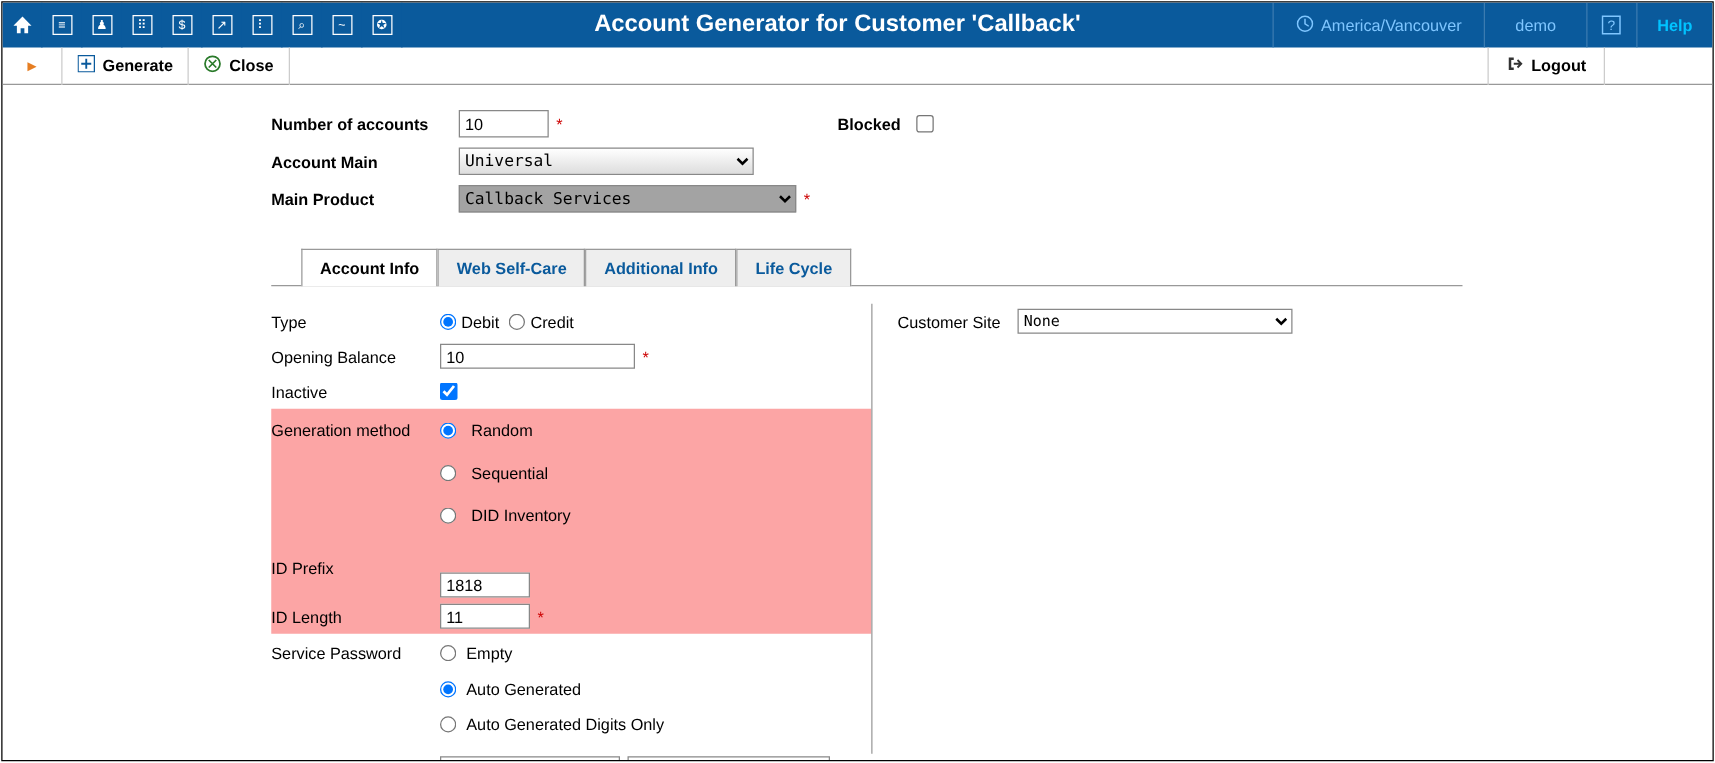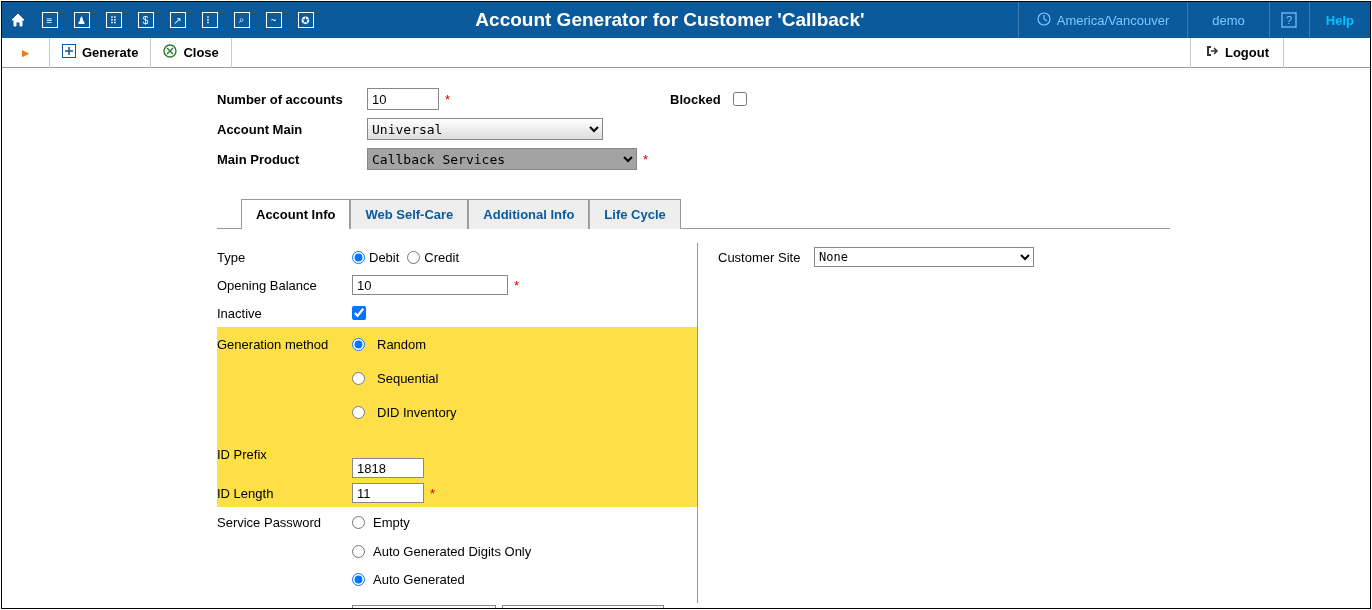--- a/index.html
+++ b/index.html
@@ -45,21 +45,21 @@
 .tab + .tab { border-left: 1px solid #a3a3a3; }
 .tabline { border-bottom: 1px solid #999; margin-left: 215px; margin-right: 200px; }
 
 
 .tabcontent { display: flex; margin-left: 215px; margin-top: 14px; }
 .leftcol { width: 480px; }
 .rightcol { border-left: 1px solid #999; padding-left: 20px; height: 360px; }
 .frow { display: flex; align-items: center; min-height: 28px; padding: 1px 0; }
 .frow .flbl { width: 135px; font-size: 13px; }
 .frow input[type=text] { border: 1px solid #888; height: 20px; padding: 1px 4px; font-size: 13px; }
-.shaded { background: #fde047; }
+.shaded { background: #fca5a5; }
 .radio-opt { display: flex; align-items: center; height: 34px; padding-left: 135px; gap: 12px; }
 .radio-opt input[type=radio] { margin: 0; }
 .radio-opt .rl { font-size: 13px; }
 .inline-radios { display: flex; align-items: center; gap: 8px; }
 .inline-radios label { display: flex; align-items: center; gap: 4px; font-size: 13px; }
 select.plain { border: 1px solid #888; height: 20px; font-family: monospace, Arial; font-size: 12px; background: #fff; }
 input[type=checkbox] { width: 14px; height: 14px; }
 
 .icon-sq { width:16px; height:16px; border:1px solid #fff; display:flex; align-items:center; justify-content:center; font-size:10px; }
 </style>
@@ -237,26 +237,26 @@
         </div>
 
         <div class="frow" style="height:30px;">
           <span class="flbl">Service Password</span>
           <span style="display:flex;align-items:center;gap:8px;">
             <input type="radio" name="pw" style="">
             <span>Empty</span>
           </span>
         </div>
         <div class="frow" style="padding-left:135px;height:28px;gap:8px;">
+          <input type="radio" name="pw" checked="" style="">
+          <span>Auto Generated</span>
+        </div>
+        <div class="frow" style="padding-left:135px;height:28px;gap:8px;">
           <input type="radio" name="pw" style="">
           <span>Auto Generated Digits Only</span>
-        </div>
-        <div class="frow" style="padding-left:135px;height:28px;gap:8px;">
-          <input type="radio" name="pw" checked="" style="">
-          <span>Auto Generated</span>
         </div>
 
         <div class="frow" style="margin-top:8px;">
           <span class="flbl">Batch</span>
           <input type="text" style="width: 144px;" value="">
           <select class="plain" style="width:162px;margin-left:6px;"><option>New batch</option></select>
           <span class="req">*</span>
         </div>
       </div>
 

